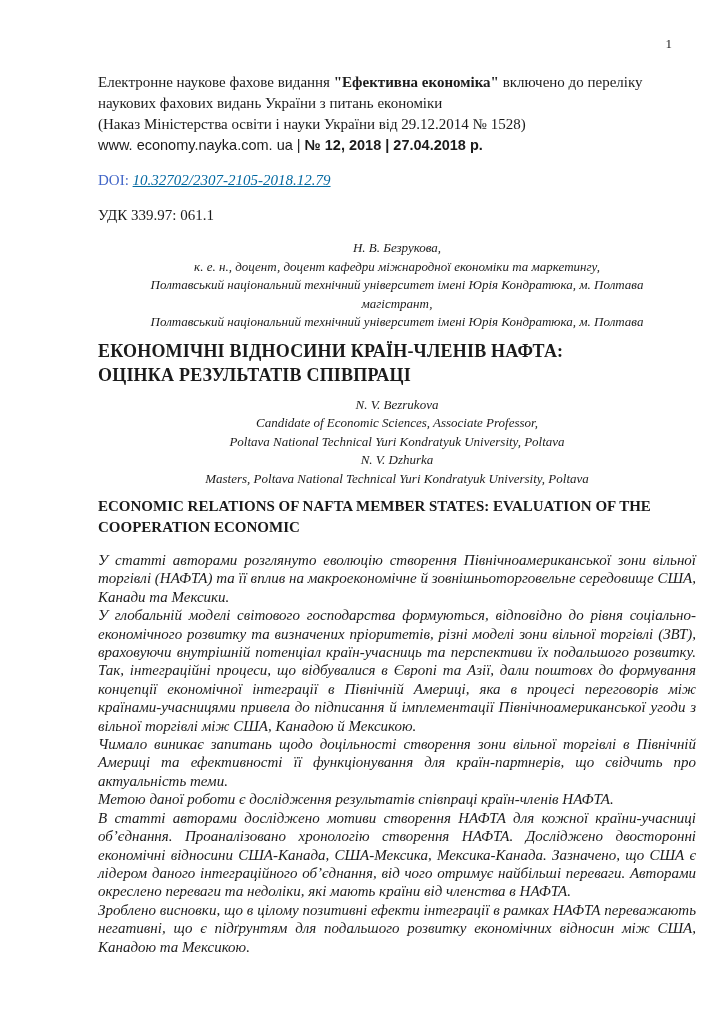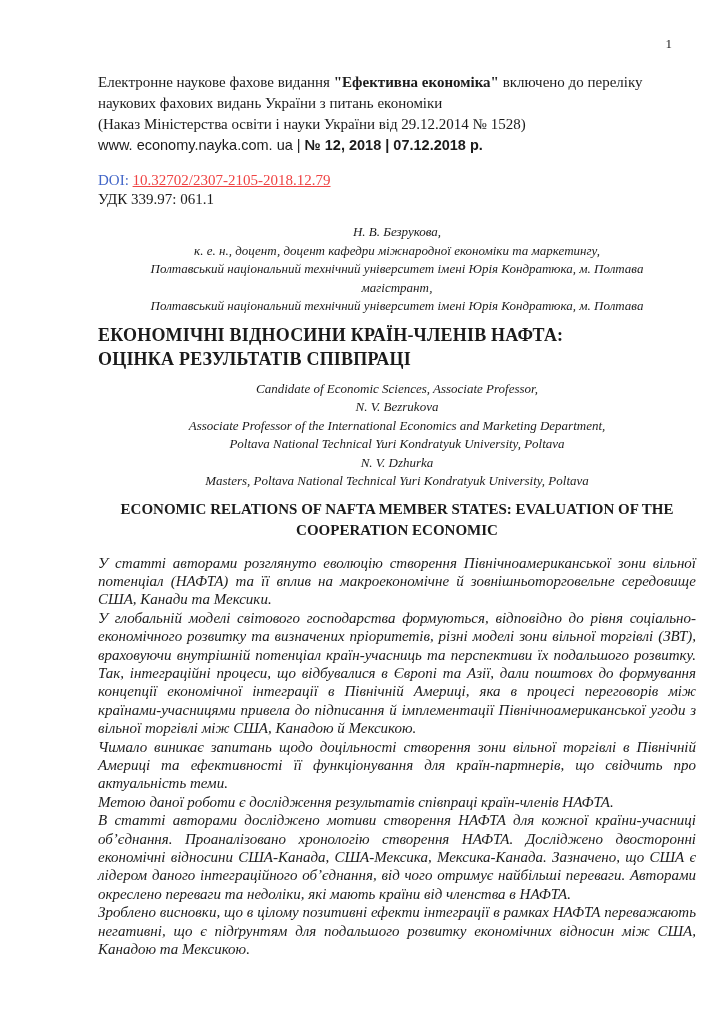--- a/index.html
+++ b/index.html
@@ -34,25 +34,27 @@
     line-height: 21px;
   }
   .hdr-site-line .strong { font-weight: bold; }
   .doi-line {
     margin-top: 15px;
     font-size: 15px;
     line-height: 19px;
     color: #4367c8;
   }
   .doi-line a {
-    color: #ef4444;
+    color: #0369a1;
     text-decoration: underline;
     cursor: pointer;
+    font-style: italic;
   }
   .udc-line {
+    margin-top: 16px;
     font-size: 15px;
     line-height: 19px;
   }
   .authors-block {
     text-align: center;
     font-style: italic;
     font-size: 13px;
     line-height: 18.5px;
   }
   .authors-ua { margin-top: 14px; }
@@ -60,21 +62,21 @@
   .article-title-ua {
     margin-top: 7px;
     text-align: left;
     font-weight: bold;
     font-size: 18px;
     line-height: 24px;
     letter-spacing: 0.2px;
   }
   .article-title-en {
     margin-top: 8px;
-    text-align: center;
+    text-align: left;
     font-weight: bold;
     font-size: 15px;
     line-height: 21px;
   }
   .abstract {
     margin-top: 13px;
     font-style: italic;
     font-size: 15px;
     line-height: 18.4px;
     text-align: justify;
@@ -85,56 +87,55 @@
 <body>
 
 <div class="page">
 
   <div class="page-number">1</div>
 
   <div class="journal-header">
     <div><span>Електронне наукове фахове видання </span><span class="bold">"Ефективна економіка"</span><span> включено до переліку</span></div>
     <div>наукових фахових видань України з питань економіки</div>
     <div>(Наказ Міністерства освіти і науки України від 29.12.2014 № 1528)</div>
-    <div class="hdr-site-line"><span>www. economy.nayka.com. ua</span><span> | </span><span class="strong">№ 12, 2018 | 07.12.2018 р.</span></div>
+    <div class="hdr-site-line"><span>www. economy.nayka.com. ua</span><span> | </span><span class="strong">№ 12, 2018 | 27.04.2018 р.</span></div>
   </div>
 
   <div class="doi-line"><span>DOI: </span><a>10.32702/2307-2105-2018.12.79</a></div>
 
   <div class="udc-line">УДК 339.97: 061.1</div>
 
   <div class="authors-block authors-ua">
     <div>Н. В. Безрукова,</div>
     <div>к. е. н., доцент, доцент кафедри міжнародної економіки та маркетингу,</div>
     <div>Полтавський національний технічний університет імені Юрія Кондратюка, м. Полтава</div>
     <div>магістрант,</div>
     <div>Полтавський національний технічний університет імені Юрія Кондратюка, м. Полтава</div>
   </div>
 
   <h1 class="article-title-ua">
     <div>ЕКОНОМІЧНІ ВІДНОСИНИ КРАЇН-ЧЛЕНІВ НАФТА:</div>
     <div>ОЦІНКА РЕЗУЛЬТАТІВ СПІВПРАЦІ</div>
   </h1>
 
   <div class="authors-block authors-en">
+    <div>N. V. Bezrukova</div>
     <div>Candidate of Economic Sciences, Associate Professor,</div>
-    <div>N. V. Bezrukova</div>
-    <div>Associate Professor of the International Economics and Marketing Department,</div>
     <div>Poltava National Technical Yuri Kondratyuk University, Poltava</div>
     <div>N. V. Dzhurka</div>
     <div>Masters, Poltava National Technical Yuri Kondratyuk University, Poltava</div>
   </div>
 
   <h2 class="article-title-en">
     <div>ECONOMIC RELATIONS OF NAFTA MEMBER STATES: EVALUATION OF THE</div>
     <div>COOPERATION ECONOMIC</div>
   </h2>
 
   <div class="abstract">
-    <p>У статті авторами розглянуто еволюцію створення Північноамериканської зони вільної потенціал (НАФТА) та її вплив на макроекономічне й зовнішньоторговельне середовище США, Канади та Мексики.</p>
+    <p>У статті авторами розглянуто еволюцію створення Північноамериканської зони вільної торгівлі (НАФТА) та її вплив на макроекономічне й зовнішньоторговельне середовище США, Канади та Мексики.</p>
     <p>У глобальній моделі світового господарства формуються, відповідно до рівня соціально-економічного розвитку та визначених пріоритетів, різні моделі зони вільної торгівлі (ЗВТ), враховуючи внутрішній потенціал країн-учасниць та перспективи їх подальшого розвитку. Так, інтеграційні процеси, що відбувалися в Європі та Азії, дали поштовх до формування концепції економічної інтеграції в Північній Америці, яка в процесі переговорів між країнами-учасницями привела до підписання й імплементації Північноамериканської угоди з вільної торгівлі між США, Канадою й Мексикою.</p>
     <p>Чимало виникає запитань щодо доцільності створення зони вільної торгівлі в Північній Америці та ефективності її функціонування для країн-партнерів, що свідчить про актуальність теми.</p>
     <p>Метою даної роботи є дослідження результатів співпраці країн-членів НАФТА.</p>
     <p>В статті авторами досліджено мотиви створення НАФТА для кожної країни-учасниці об’єднання. Проаналізовано хронологію створення НАФТА. Досліджено двосторонні економічні відносини США-Канада, США-Мексика, Мексика-Канада. Зазначено, що США є лідером даного інтеграційного об’єднання, від чого отримує найбільші переваги. Авторами окреслено переваги та недоліки, які мають країни від членства в НАФТА.</p>
     <p>Зроблено висновки, що в цілому позитивні ефекти інтеграції в рамках НАФТА переважають негативні, що є підґрунтям для подальшого розвитку економічних відносин між США, Канадою та Мексикою.</p>
   </div>
 
 </div>
 
 </body></html>

